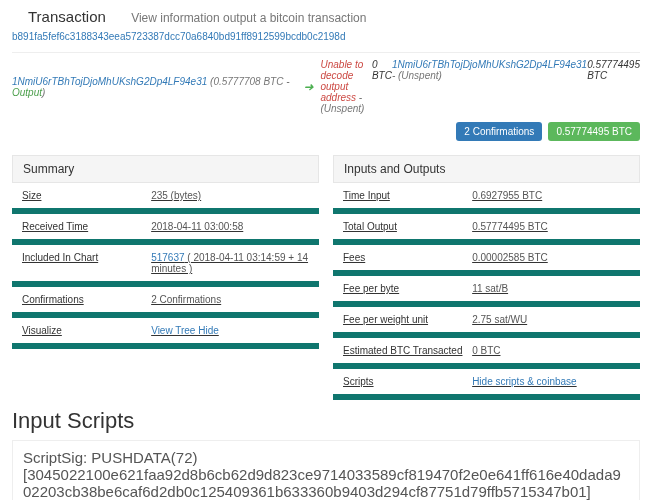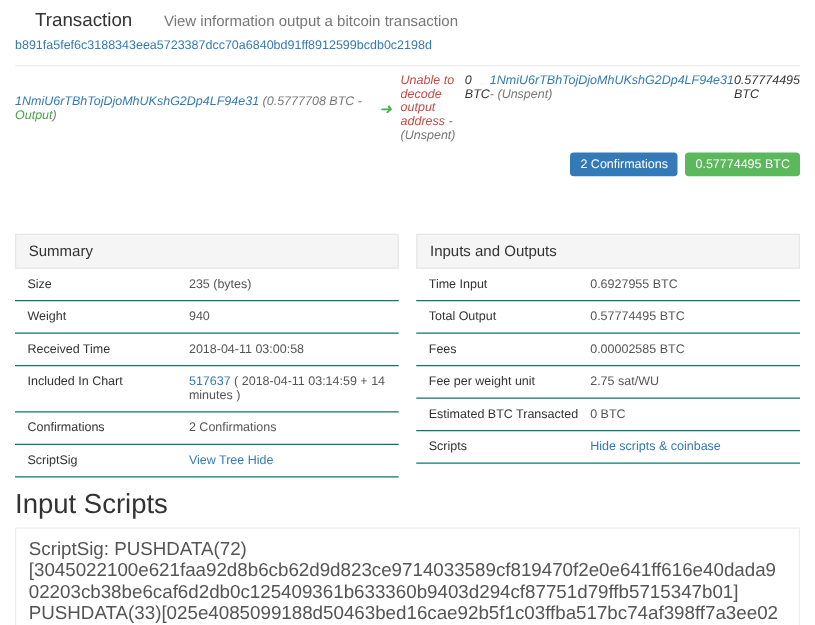--- a/index.html
+++ b/index.html
@@ -39,23 +39,23 @@
   .io-right-line { display:flex; justify-content:space-between;}
   a.link { color: #337ab7; text-decoration: none; cursor: pointer; }
   .red { color: #cc4943; }
   .muted { color: #777; }
   .green-text { color: #4b9f4b; }
   .badges { display:flex; justify-content:flex-end; gap:6px; margin:8px 0 14px 0;}
   .badge { color:#fff; font-size:10px; padding:4px 8px; border-radius:3px; }
   .badge-blue { background:#337ab7; }
   .badge-green { background:#5cb85c; }
   .tables { display:flex; gap:14px; }
-  .tbl { flex:1;margin-top:32px; }
+  .tbl { flex:1; }
   .tbl-head { background:#f5f5f5; border:1px solid #e6e6e6; padding:6px 10px; font-size:12px; }
-  .tbl-row { display:flex; border-bottom:1px solid #0f766e; padding:7px 10px; font-size:10px; color:#333;}
+  .tbl-row { display:flex; border-bottom:6px solid #0f766e; padding:7px 10px; font-size:10px; color:#333;text-decoration:underline;}
   .tbl-row .k { flex:0 0 45%; color:#333;}
   .tbl-row .v { flex:1; color:#555;}
   h2.section {
     font-size: 22px;
     font-weight: 500;
     color: #333;
     margin: 8px 0 6px 0;
   }
   .script-box { border:1px solid #eee; font-size:15px; color:#555; padding:8px 10px; word-break: break-all; }
   .output-frame { border:2px solid #d43a2f; border-radius:4px; padding:4px 6px 8px 6px; margin-top:10px;}
@@ -103,53 +103,53 @@
   </div>
 
   <div class="tables">
     <div class="tbl">
       <div class="tbl-head">Summary</div>
       <div class="tbl-row">
           <span class="k">Size</span>
           <span class="v">235 (bytes)</span>
         </div>
       <div class="tbl-row">
-          <span class="k">Weight</span>
-          <span class="v">940</span>
-        </div>
-      <div class="tbl-row">
           <span class="k">Received Time</span>
           <span class="v">2018-04-11 03:00:58</span>
         </div>
       <div class="tbl-row">
           <span class="k">Included In Chart</span>
           <span class="v"><a class="link">517637</a><span> ( 2018-04-11 03:14:59 + 14 minutes )</span></span>
         </div>
       <div class="tbl-row">
           <span class="k">Confirmations</span>
           <span class="v">2 Confirmations</span>
         </div>
       <div class="tbl-row">
-          <span class="k">ScriptSig</span>
+          <span class="k">Visualize</span>
           <span class="v"><a class="link">View Tree Hide</a></span>
         </div>
     </div>
     <div class="tbl">
       <div class="tbl-head">Inputs and Outputs</div>
       <div class="tbl-row">
           <span class="k">Time Input</span>
           <span class="v">0.6927955 BTC</span>
         </div>
       <div class="tbl-row">
           <span class="k">Total Output</span>
           <span class="v">0.57774495 BTC</span>
         </div>
       <div class="tbl-row">
           <span class="k">Fees</span>
           <span class="v">0.00002585 BTC</span>
+        </div>
+      <div class="tbl-row">
+          <span class="k">Fee per byte</span>
+          <span class="v">11 sat/B</span>
         </div>
       <div class="tbl-row">
           <span class="k">Fee per weight unit</span>
           <span class="v">2.75 sat/WU</span>
         </div>
       <div class="tbl-row">
           <span class="k">Estimated BTC Transacted</span>
           <span class="v">0 BTC</span>
         </div>
       <div class="tbl-row">

